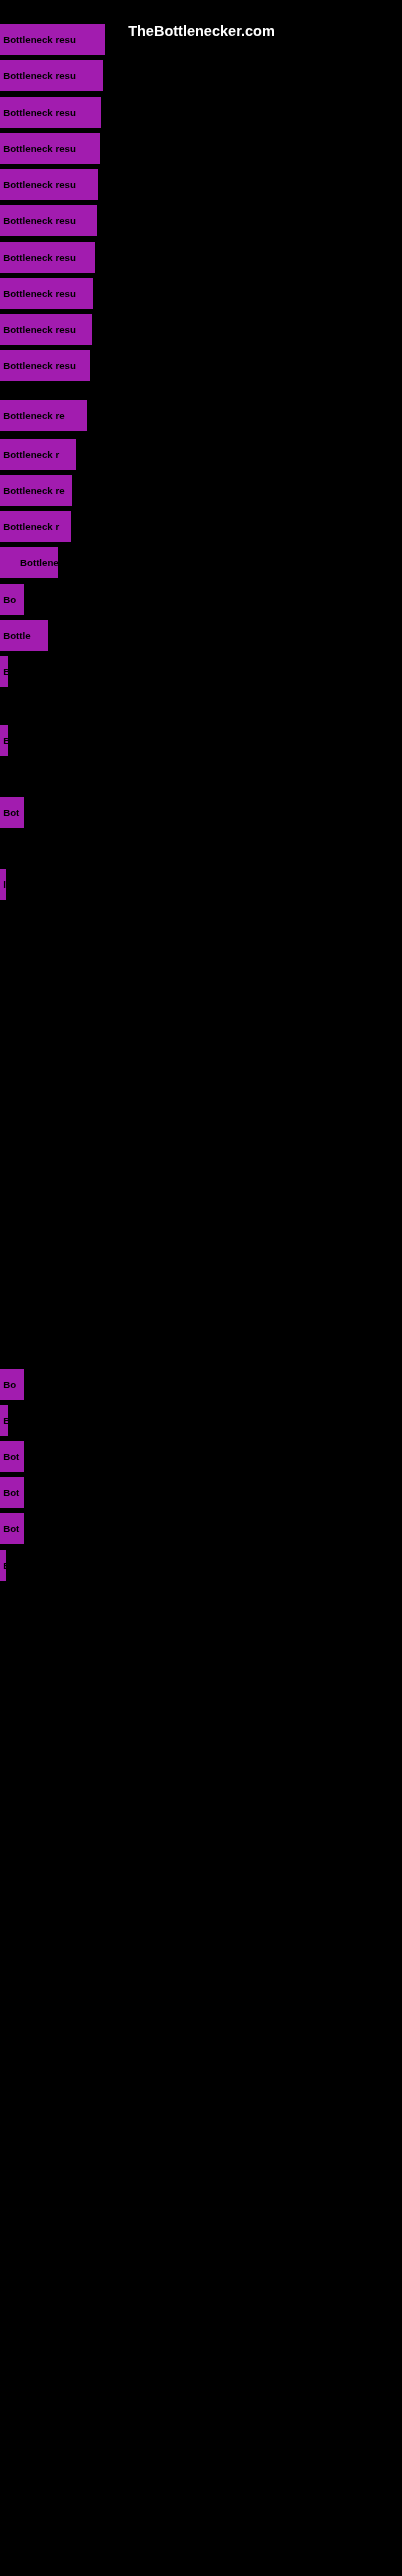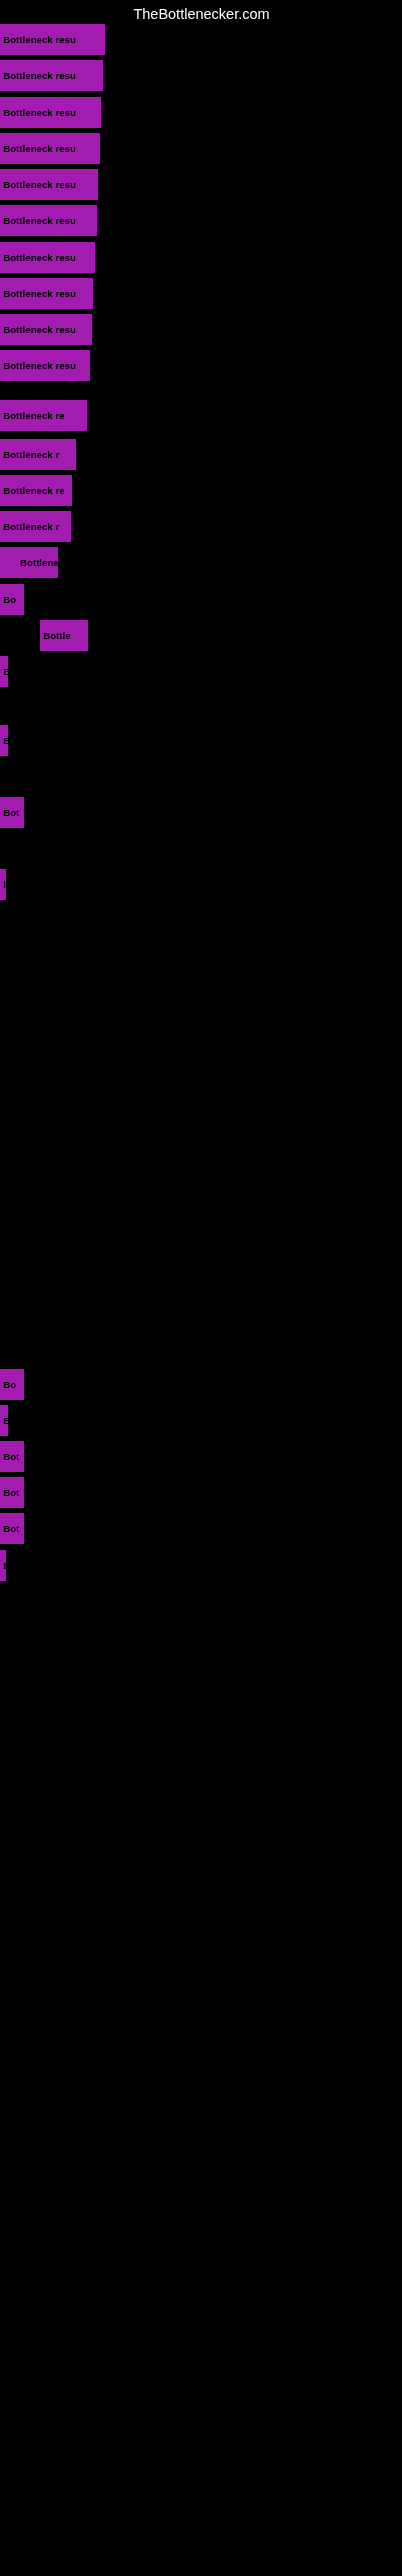--- a/index.html
+++ b/index.html
@@ -11,25 +11,26 @@
       background-color: #000000;
       width: 403px;
       min-height: 2576px;
       font-family: Arial, sans-serif;
       position: relative;
     }
     .site-title {
       text-align: center;
       color: #ffffff;
       font-size: 14.5px;
-      padding: 6px 0;
+      padding: 23px 0;
       position: absolute;
       top: 0;
       left: 0;
       right: 0;
+      font-weight: bold;
     }
     .bottleneck-bar {
       position: absolute;
       left: 0;
       height: 31px;
       background-color: #a21caf;
       display: flex;
       align-items: center;
       padding-left: 3.2px;
       overflow: hidden;
@@ -88,21 +89,21 @@
     </div>
     <div class="bottleneck-bar" style="top: 511px; width: 71px;">
       <span>Bottleneck r</span>
     </div>
     <div class="bottleneck-bar" style="top: 547px; width: 58px; padding-left: 20px;">
       <span>Bottlene</span>
     </div>
     <div class="bottleneck-bar" style="top: 584px; width: 24px;">
       <span>Bo</span>
     </div>
-    <div class="bottleneck-bar" style="top: 620px; width: 48px; margin-left: 40px;">
+    <div class="bottleneck-bar" style="top: 620px; width: 48px;">
       <span>Bottle</span>
     </div>
     <div class="bottleneck-bar" style="top: 656px; width: 8px;">
       <span>B</span>
     </div>
     <div class="bottleneck-bar" style="top: 725px; width: 8px;">
       <span>B</span>
     </div>
     <div class="bottleneck-bar" style="top: 797px; width: 24px;">
       <span>Bot</span>

